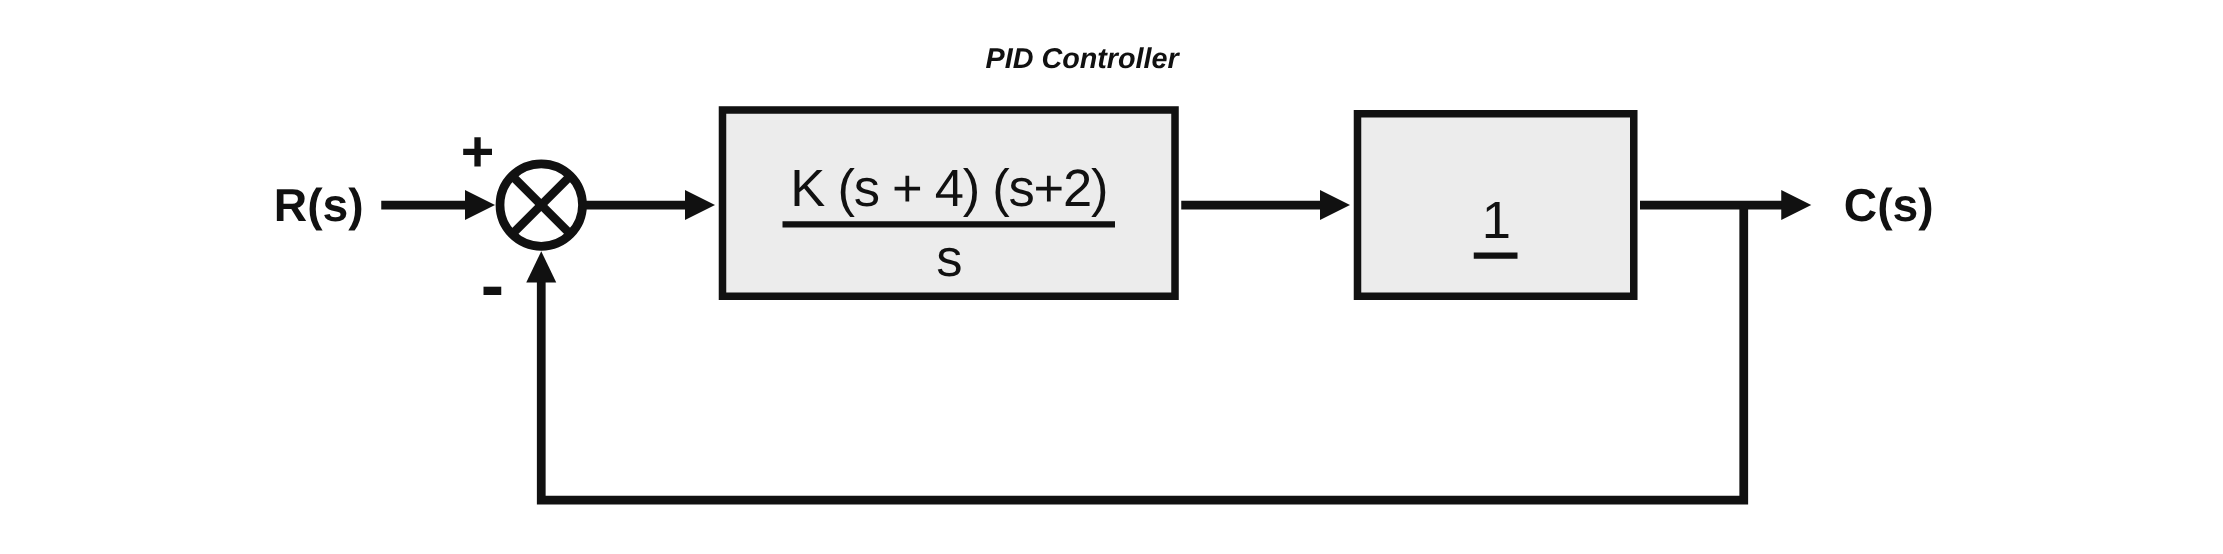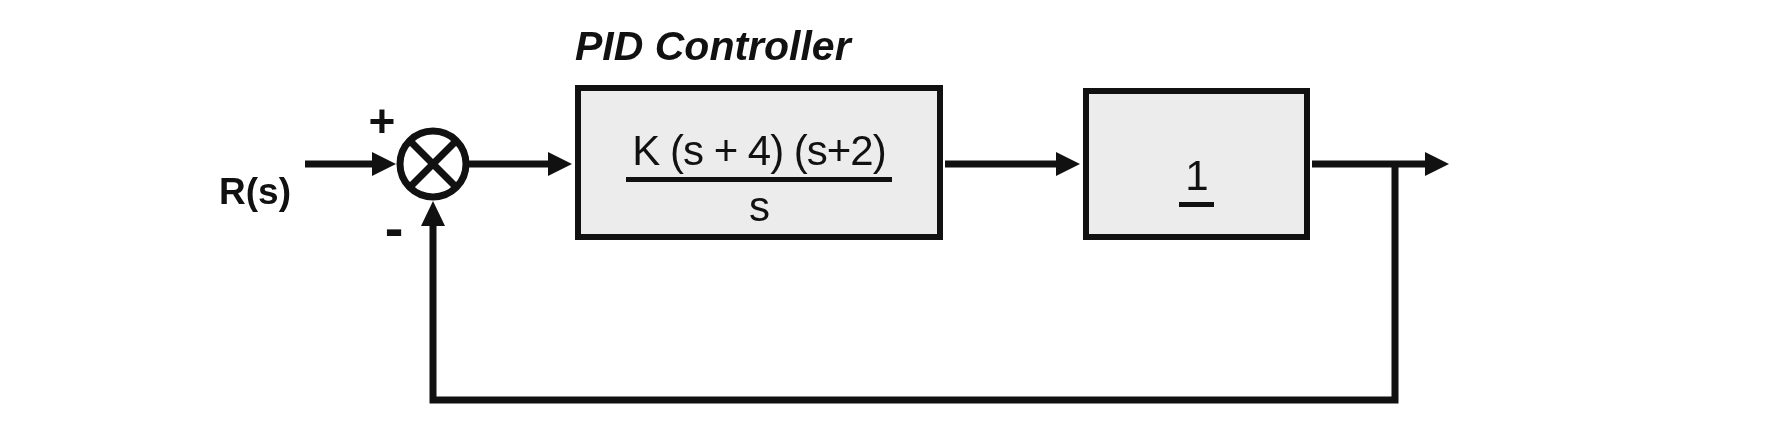--- a/index.html
+++ b/index.html
@@ -22,39 +22,39 @@
   svg.wires circle.junction-body { fill: #ffffff; }
 
   .signal-label {
     position: absolute;
     font-weight: bold;
     font-size: 37px;
     line-height: 37px;
     text-align: center;
     white-space: nowrap;
   }
-  #input-label  { left: 192px; top: 146px; width: 126px; margin-top: 27px; }
+  #input-label  { left: 192px; top: 146px; width: 126px; }
   #output-label { left: 1448px; top: 146px; width: 126px; }
 
   .sign {
     position: absolute;
     font-weight: bold;
     text-align: center;
     white-space: nowrap;
   }
   #plus-sign  { left: 357px; top: 98px;  width: 50px; font-size: 46px; line-height: 46px; }
   #minus-sign { left: 369px; top: 200px; width: 50px; font-size: 56px; line-height: 56px; }
 
   .block-title {
     position: absolute;
     font-weight: bold;
     font-style: italic;
-    font-size: 41px;
+    font-size: 23px;
     line-height: 33px;
-    text-align: left;
+    text-align: right;
     white-space: nowrap;
   }
   #pid-title    { left: 575px;  top: 30px; width: 368px; }
   #rocket-title { left: 1016px; top: 30px; width: 348px; }
 
   .block {
     position: absolute;
     box-sizing: border-box;
     border: 6px solid #111111;
     background: #ececec;
@@ -137,14 +137,15 @@
   </div>
 
 
   <div class="block" id="rocket-block">
     <div class="frac">
       <div class="num">1</div>
       <div class="bar"></div>
     </div>
   </div>
 
+  <div class="signal-label" id="output-label">C(s)</div>
 
 </div>
 
 </body></html>

